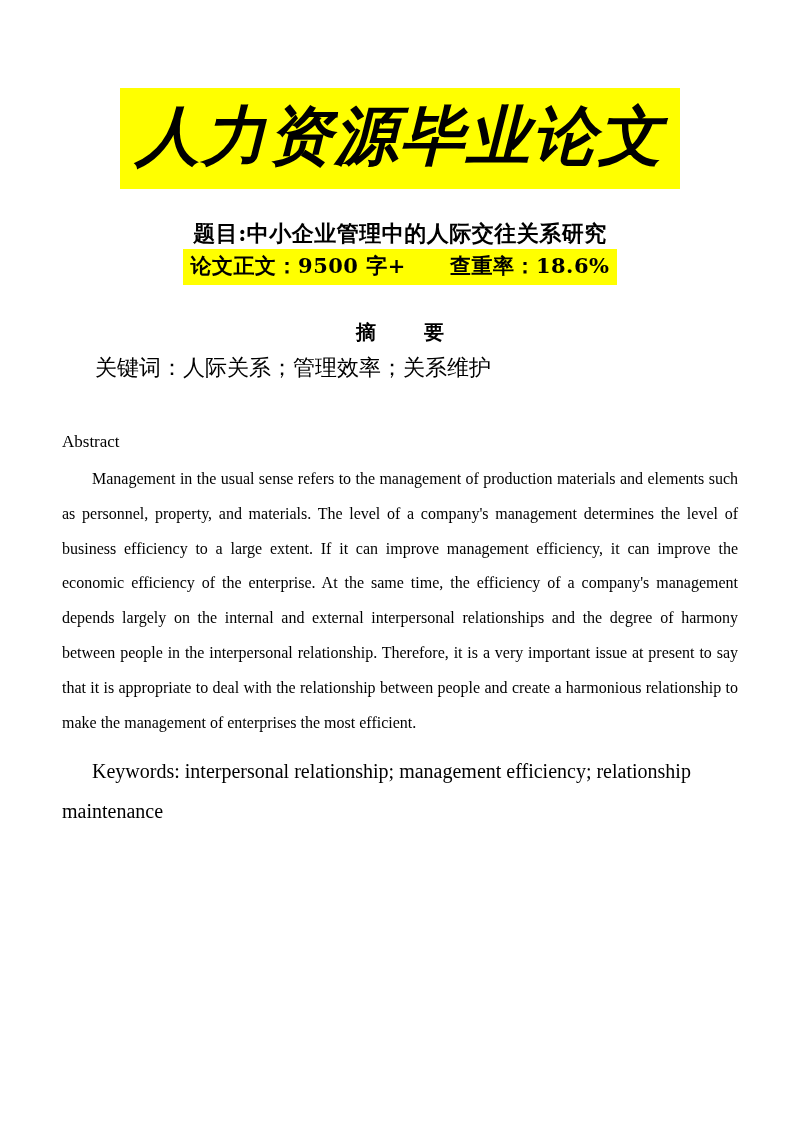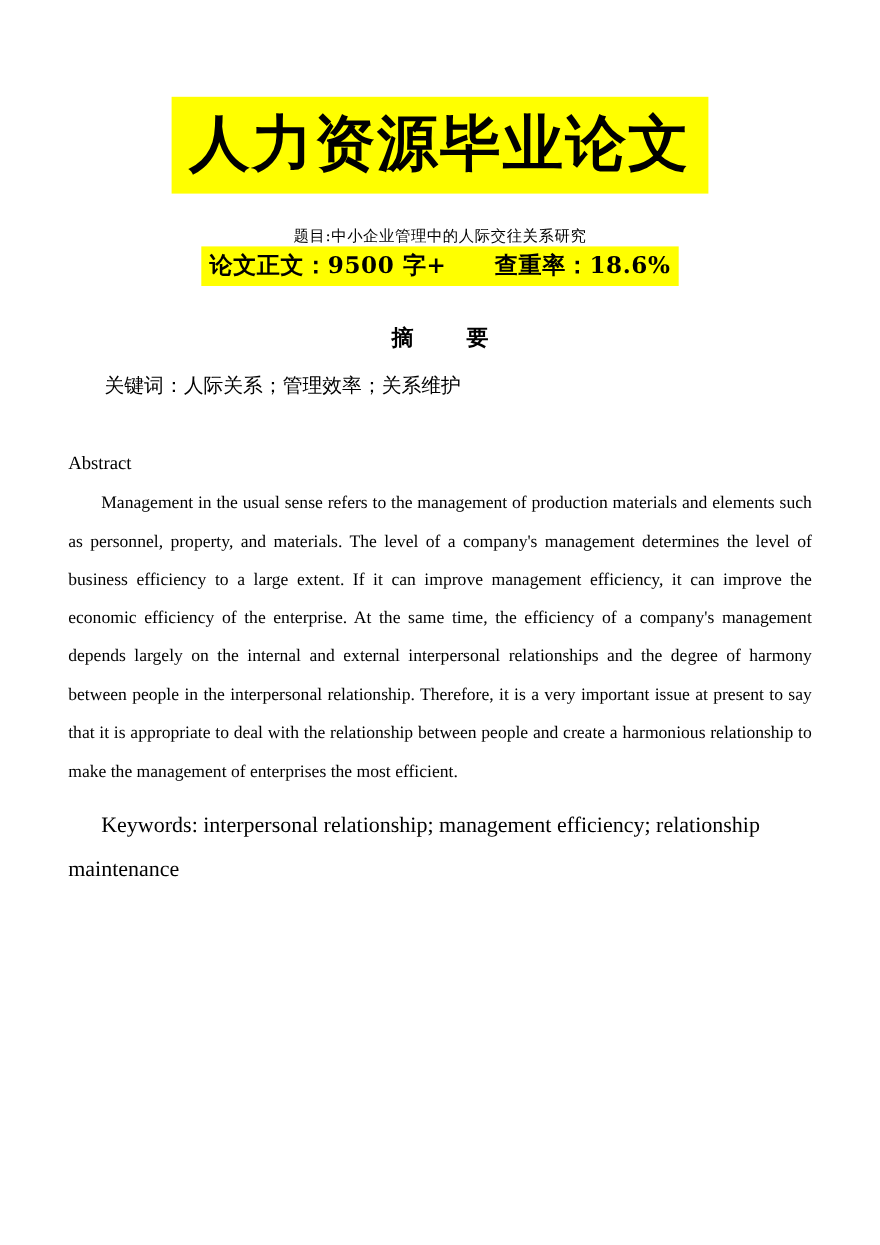--- a/index.html
+++ b/index.html
@@ -27,31 +27,32 @@
   
   .title-wrap {
     text-align: center;
     margin-top: 28px;
   }
   .doc-title {
     display: inline-block;
     background: #ffff00;
     font-family: "DejaVu Serif", "Liberation Serif", serif;
     font-weight: bold;
-    font-size: 55px;
+    font-size: 64px;
     line-height: 1.45;
     letter-spacing: 2px;
     padding: 2px 16px 6px 16px;
+    font-style: italic;
   }
 
   .subtitle {
     text-align: center;
     font-family: "DejaVu Serif", "Liberation Serif", serif;
-    font-size: 14px;
-    font-weight: normal;
+    font-size: 22px;
+    font-weight: bold;
     margin-top: 30px;
     letter-spacing: 0.5px;
   }
 
   .meta-wrap {
     text-align: center;
   }
   .meta-line {
     display: inline-block;
     background: #ffff00;
@@ -81,24 +82,23 @@
     font-size: 16.5px;
     line-height: 2.15;
     text-align: justify;
     text-align-last: left;
     text-indent: 33px;
     margin-top: 16px;
     letter-spacing: 0.2px;
   }
   .cn-keywords {
     font-family: "DejaVu Serif", "Liberation Serif", serif;
-    font-size: 18px;
+    font-size: 22px;
     line-height: 2.0;
     text-indent: 33px;
-    margin-top: 12px;
   }
 
   
   .section-heading-en {
     text-align: left;
     font-family: "Liberation Serif", "DejaVu Serif", serif;
     font-size: 17px;
     margin-top: 42px;
     margin-bottom: 6px;
   }

